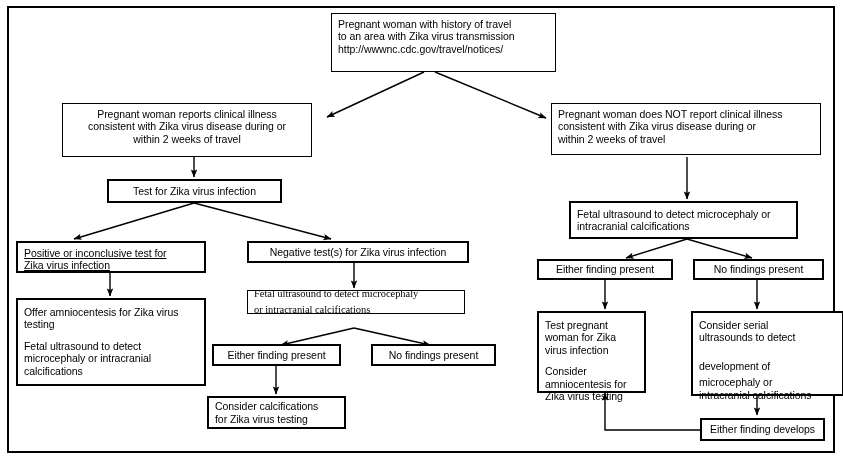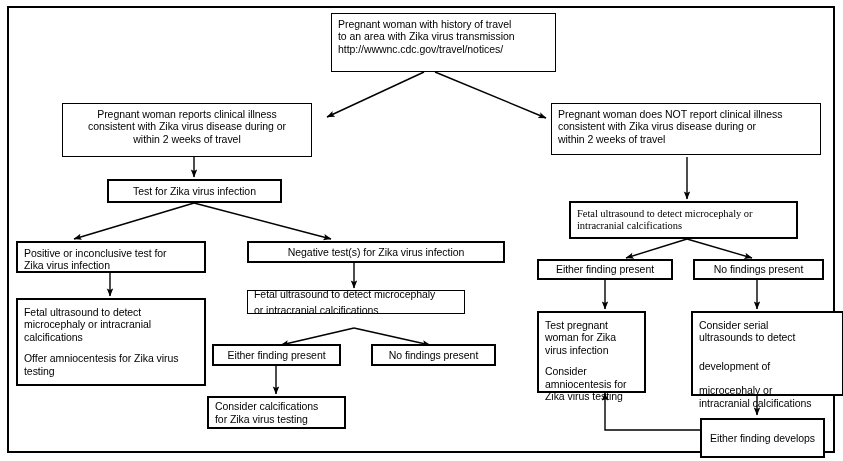--- a/index.html
+++ b/index.html
@@ -124,53 +124,53 @@
   <div class="node" style="left:551px; top:103px; width:270px; height:52px;">
     <p>Pregnant woman does NOT report clinical illness</p>
     <p style="margin-top:0">consistent with Zika virus disease during or</p>
     <p style="margin-top:0">within 2 weeks of travel</p>
   </div>
 
   <div class="node center" style="left:107px; top:179px; width:175px; height:24px; border-width:2px;">
     <span>Test for Zika virus infection</span>
   </div>
 
-  <div class="node" style="left:16px; top:241px; width:190px; height:32px; border-width:2px;">
+  <div class="node" style="left:16px; top:241px; width:190px; height:32px; border-width:2px;text-decoration:underline;">
     <p>Positive or inconclusive test for</p>
     <p style="margin-top:0">Zika virus infection</p>
   </div>
 
-  <div class="node center" style="left:247px; top:241px; width:258px; height:22px; border-width:2px;">
+  <div class="node center" style="left:247px; top:241px; width:222px; height:22px; border-width:2px;">
     <span>Negative test(s) for Zika virus infection</span>
   </div>
 
   <div class="node" style="left:16px; top:298px; width:190px; height:88px; border-width:2px; padding-top:6px;">
+    <p>Offer amniocentesis for Zika virus testing</p>
     <p>Fetal ultrasound to detect microcephaly or intracranial calcifications</p>
-    <p>Offer amniocentesis for Zika virus testing</p>
   </div>
 
-  <div class="node vcenter" style="left:247px; top:290px; width:218px; height:24px;">
+  <div class="node vcenter" style="left:247px; top:290px; width:218px; height:24px;font-family:Liberation Serif, serif;">
     <p>Fetal ultrasound to detect microcephaly</p>
     <p style="margin-top:4px">or intracranial calcifications</p>
   </div>
 
   <div class="node center" style="left:212px; top:344px; width:129px; height:22px; border-width:2px;">
     <span>Either finding present</span>
   </div>
 
   <div class="node center" style="left:371px; top:344px; width:125px; height:22px; border-width:2px;">
     <span>No findings present</span>
   </div>
 
   <div class="node vcenter" style="left:207px; top:396px; width:139px; height:33px; border-width:2px;">
     <p>Consider calcifications</p>
     <p style="margin-top:0">for Zika virus testing</p>
   </div>
 
-  <div class="node vcenter" style="left:569px; top:201px; width:229px; height:38px; border-width:2px;font-family:Liberation Serif, serif;">
+  <div class="node vcenter" style="left:569px; top:201px; width:229px; height:38px; border-width:2px;">
     <p>Fetal ultrasound to detect microcephaly or</p>
     <p style="margin-top:0">intracranial calcifications</p>
   </div>
 
   <div class="node center" style="left:537px; top:259px; width:136px; height:21px; border-width:2px;">
     <span>Either finding present</span>
   </div>
 
   <div class="node center" style="left:693px; top:259px; width:131px; height:21px; border-width:2px;">
     <span>No findings present</span>
@@ -178,21 +178,21 @@
 
   <div class="node" style="left:537px; top:311px; width:109px; height:82px; border-width:2px; padding-top:6px;">
     <p>Test pregnant woman for Zika virus infection</p>
     <p>Consider amniocentesis for Zika virus testing</p>
   </div>
 
   <div class="node" style="left:691px; top:311px; width:153px; height:85px; border-width:2px; padding-top:6px;">
     <p>Consider serial</p>
     <p style="margin-top:0">ultrasounds to detect</p>
     <p style="margin-top:16px">development of</p>
-    <p style="margin-top:12px">microcephaly or</p>
+    <p style="margin-top:4px">microcephaly or</p>
     <p style="margin-top:0">intracranial calcifications</p>
   </div>
 
-  <div class="node center" style="left:700px; top:418px; width:125px; height:40px; border-width:2px;">
+  <div class="node center" style="left:700px; top:418px; width:125px; height:23px; border-width:2px;">
     <span>Either finding develops</span>
   </div>
 
 </div>
 
 </body></html>

